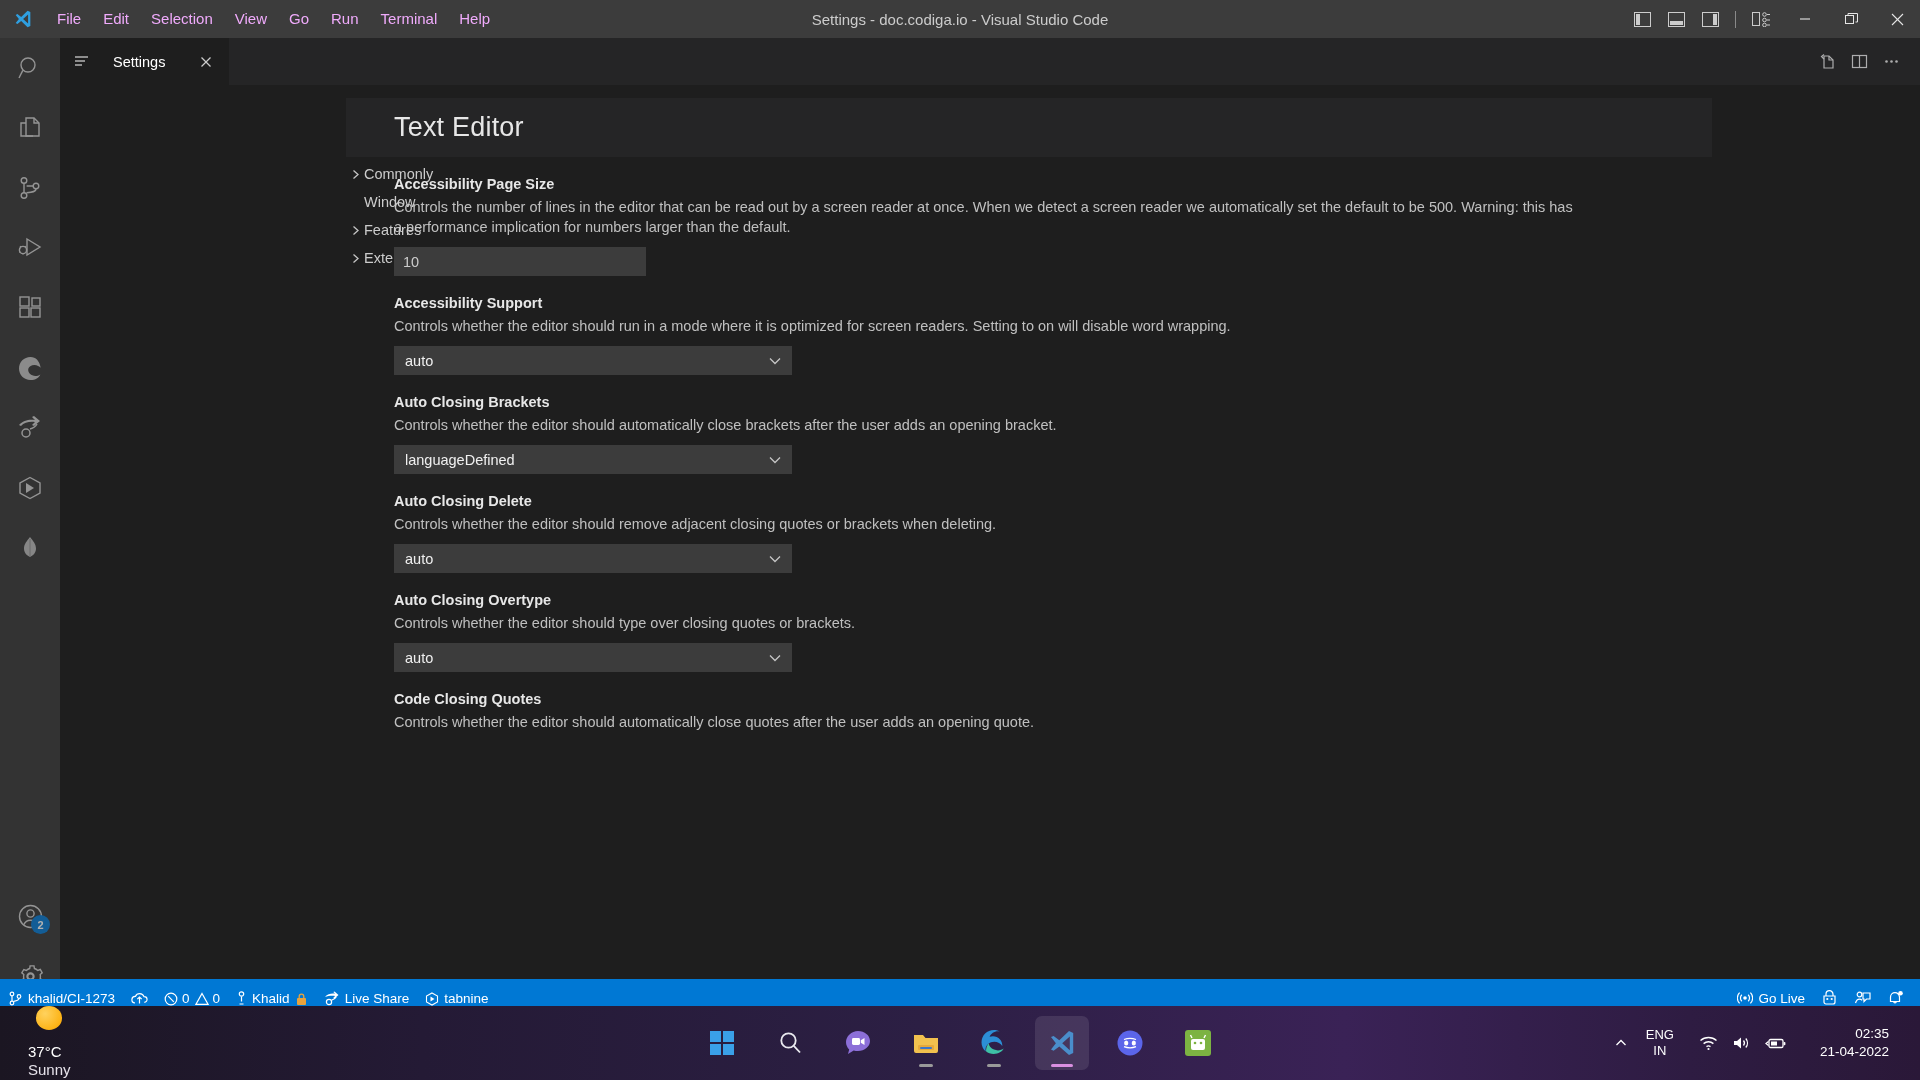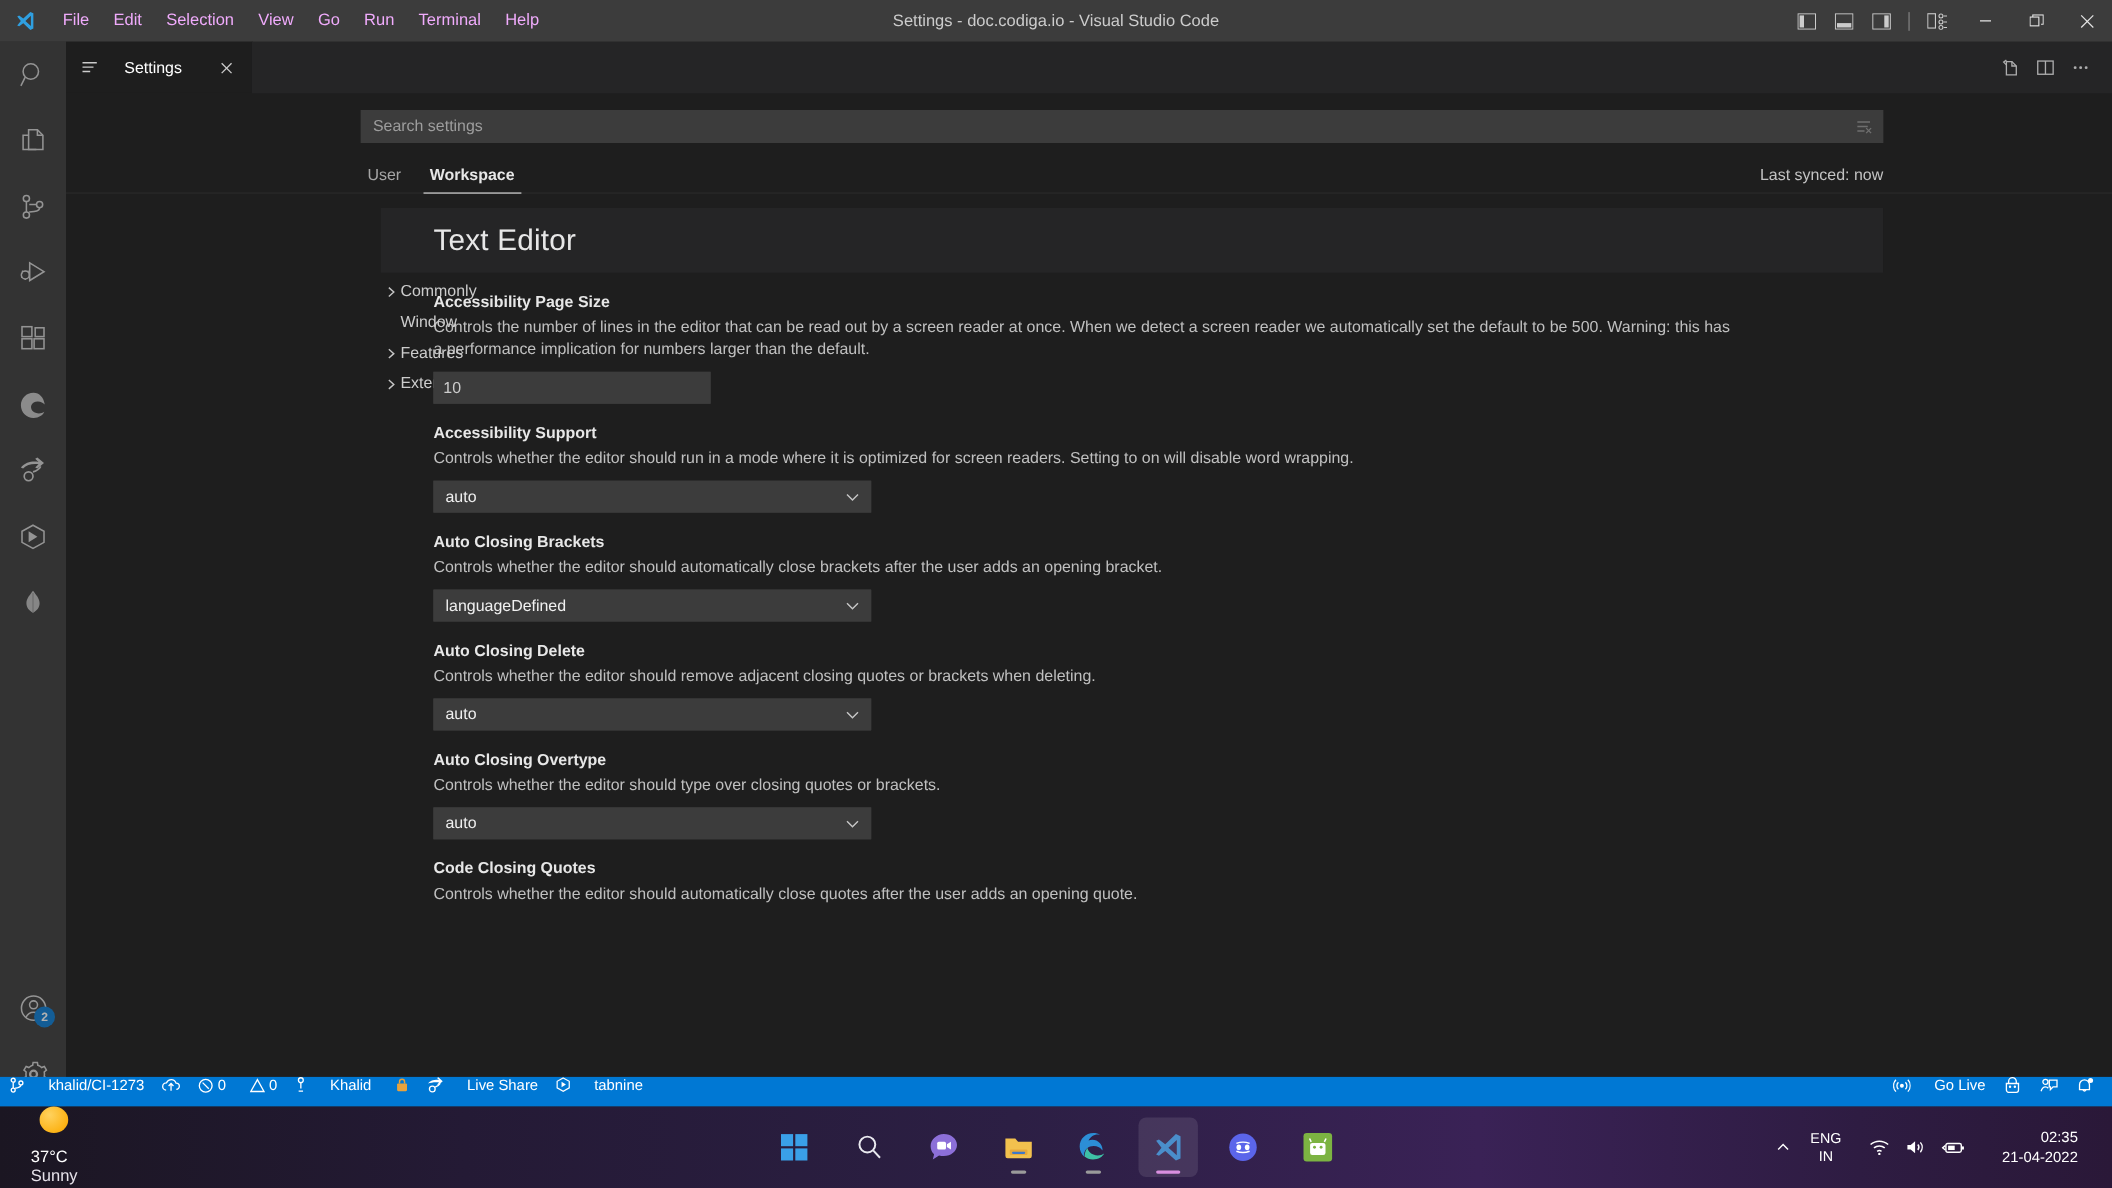--- a/index.html
+++ b/index.html
@@ -177,21 +177,21 @@
 
   
   .statusbar {
     position: absolute; left: 0; bottom: 74px; width: 1920px; height: 27px;
     background: #0078d4; display: flex; align-items: center;
     color: #ffffff; font-size: 13.5px;
   }
   .sb-left, .sb-right { display: flex; align-items: center; height: 27px; }
   .sb-right { margin-left: auto; padding-right: 8px; }
   .sb-item {
-    display: flex; align-items: flex-start; gap: 21px; height: 27px; padding: 0 8px;
+    display: flex; align-items: flex-end; gap: 5px; height: 27px; padding: 0 8px;
     white-space: nowrap;
   }
   .sb-item svg { display: block; }
   .sb-sub { display: inline-flex; align-items: center; gap: 4px; }
 
   
   .taskbar {
     position: absolute; left: 0; bottom: 0; width: 1920px; height: 74px;
     background: linear-gradient(90deg, #1b1622 0%, #241a35 22%, #2c1f44 48%, #3a2256 70%, #2e1c42 88%, #2a1838 100%);
   }
@@ -432,41 +432,20 @@
         <svg width="17" height="17" viewBox="0 0 17 17">
             <circle cx="3.5" cy="8.5" r="1.3" fill="#cccccc"></circle>
             <circle cx="8.5" cy="8.5" r="1.3" fill="#cccccc"></circle>
             <circle cx="13.5" cy="8.5" r="1.3" fill="#cccccc"></circle>
           </svg>
       </div>
     </div>
   </div>
 
   <div class="editor">
-    <div class="settings-header">
-      <div class="searchrow">
-        <div class="searchbox">
-          <input class="search-input" type="text" placeholder="Search settings" style="">
-          <span class="search-clear">
-            <svg width="16" height="16" viewBox="0 0 16 16">
-                <line x1="1.5" y1="4" x2="13" y2="4" stroke="#9a9a9a" stroke-width="1.4"></line>
-                <line x1="1.5" y1="8" x2="11" y2="8" stroke="#9a9a9a" stroke-width="1.4"></line>
-                <line x1="1.5" y1="12" x2="8" y2="12" stroke="#9a9a9a" stroke-width="1.4"></line>
-                <line x1="9.5" y1="9.5" x2="14" y2="14" stroke="#9a9a9a" stroke-width="1.2"></line>
-                <line x1="14" y1="9.5" x2="9.5" y2="14" stroke="#9a9a9a" stroke-width="1.2"></line>
-              </svg>
-          </span>
-        </div>
-      </div>
-      <div class="scoperow">
-        <div class="scope-tab">User</div>
-        <div class="scope-tab active">Workspace</div>
-        <div class="last-synced">Last synced: now</div>
-      </div>
-    </div>
 
     <div class="settings-body">
       <div class="toc">
         <div class="toc-wrap">
           <div class="toc-item">
             <span class="toc-twisty"></span>
             <span class="toc-label">Commonly Used</span>
           </div>
           <div class="toc-item">
             <span class="toc-twisty">

